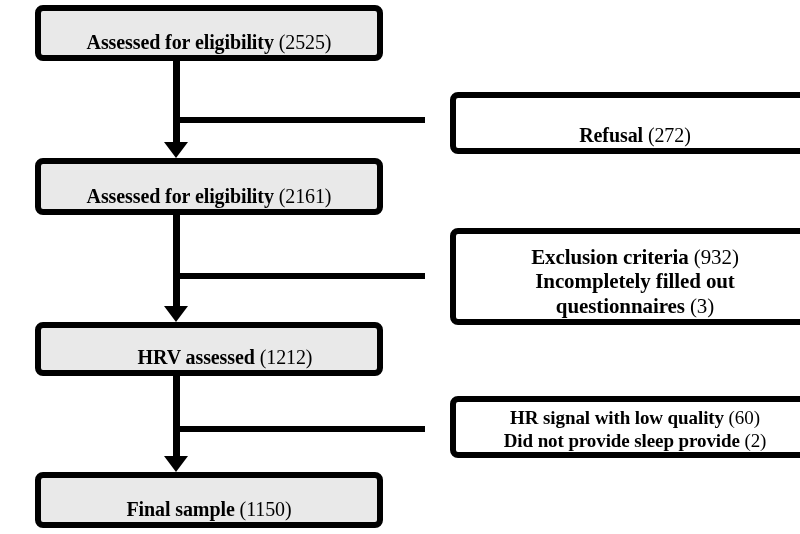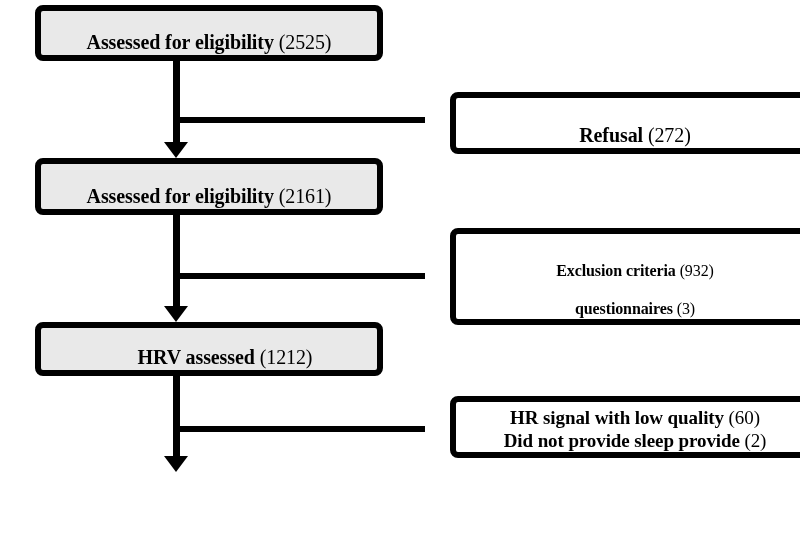--- a/index.html
+++ b/index.html
@@ -54,21 +54,21 @@
 
   .p1 .node-text, .p2 .node-text,
   .p3 .node-text, .p4 .node-text { font-size: 20px; }
 
   
   .s1 { left: 420px; top: 92px;  width: 370px; height: 62px; }
   .s2 { left: 420px; top: 228px; width: 370px; height: 97px; }
   .s3 { left: 420px; top: 396px; width: 370px; height: 62px; }
 
   .s1 .node-text { font-size: 20px; }
-  .s2 .node-text { font-size: 16px; }
+  .s2 .node-text { font-size: 21px; }
   .s3 .node-text { font-size: 19px; padding: 0 2px; }
 
   
   .vline {
     position: absolute;
     width: 7px;
     background: #000000;
     left: 173px;
     z-index: 1;
   }
@@ -123,26 +123,29 @@
   </div>
 
   <div class="node primary p2">
     <span class="node-text"><span>Assessed for eligibility</span> <span class="num">(2161)</span></span>
   </div>
 
   <div class="node primary p3">
     <span class="node-text"><span>HRV assessed</span> <span class="num">(1212)</span></span>
   </div>
 
+  <div class="node primary p4">
+    <span class="node-text"><span>Final sample</span> <span class="num">(1150)</span></span>
+  </div>
 
   <div class="node secondary s1">
     <span class="node-text"><span>Refusal</span> <span class="num">(272)</span></span>
   </div>
 
   <div class="node secondary s2">
-    <span class="node-text"><span>Exclusion criteria</span> <span class="num">(932)</span><br><br><span>questionnaires</span> <span class="num">(3)</span></span>
+    <span class="node-text"><span>Exclusion criteria</span> <span class="num">(932)</span><br><span>Incompletely filled out</span><br><span>questionnaires</span> <span class="num">(3)</span></span>
   </div>
 
   <div class="node secondary s3">
     <span class="node-text"><span>HR signal with low quality</span> <span class="num">(60)</span><br><span>Did not provide sleep provide</span> <span class="num">(2)</span></span>
   </div>
 
 </div>
 
 </body></html>

